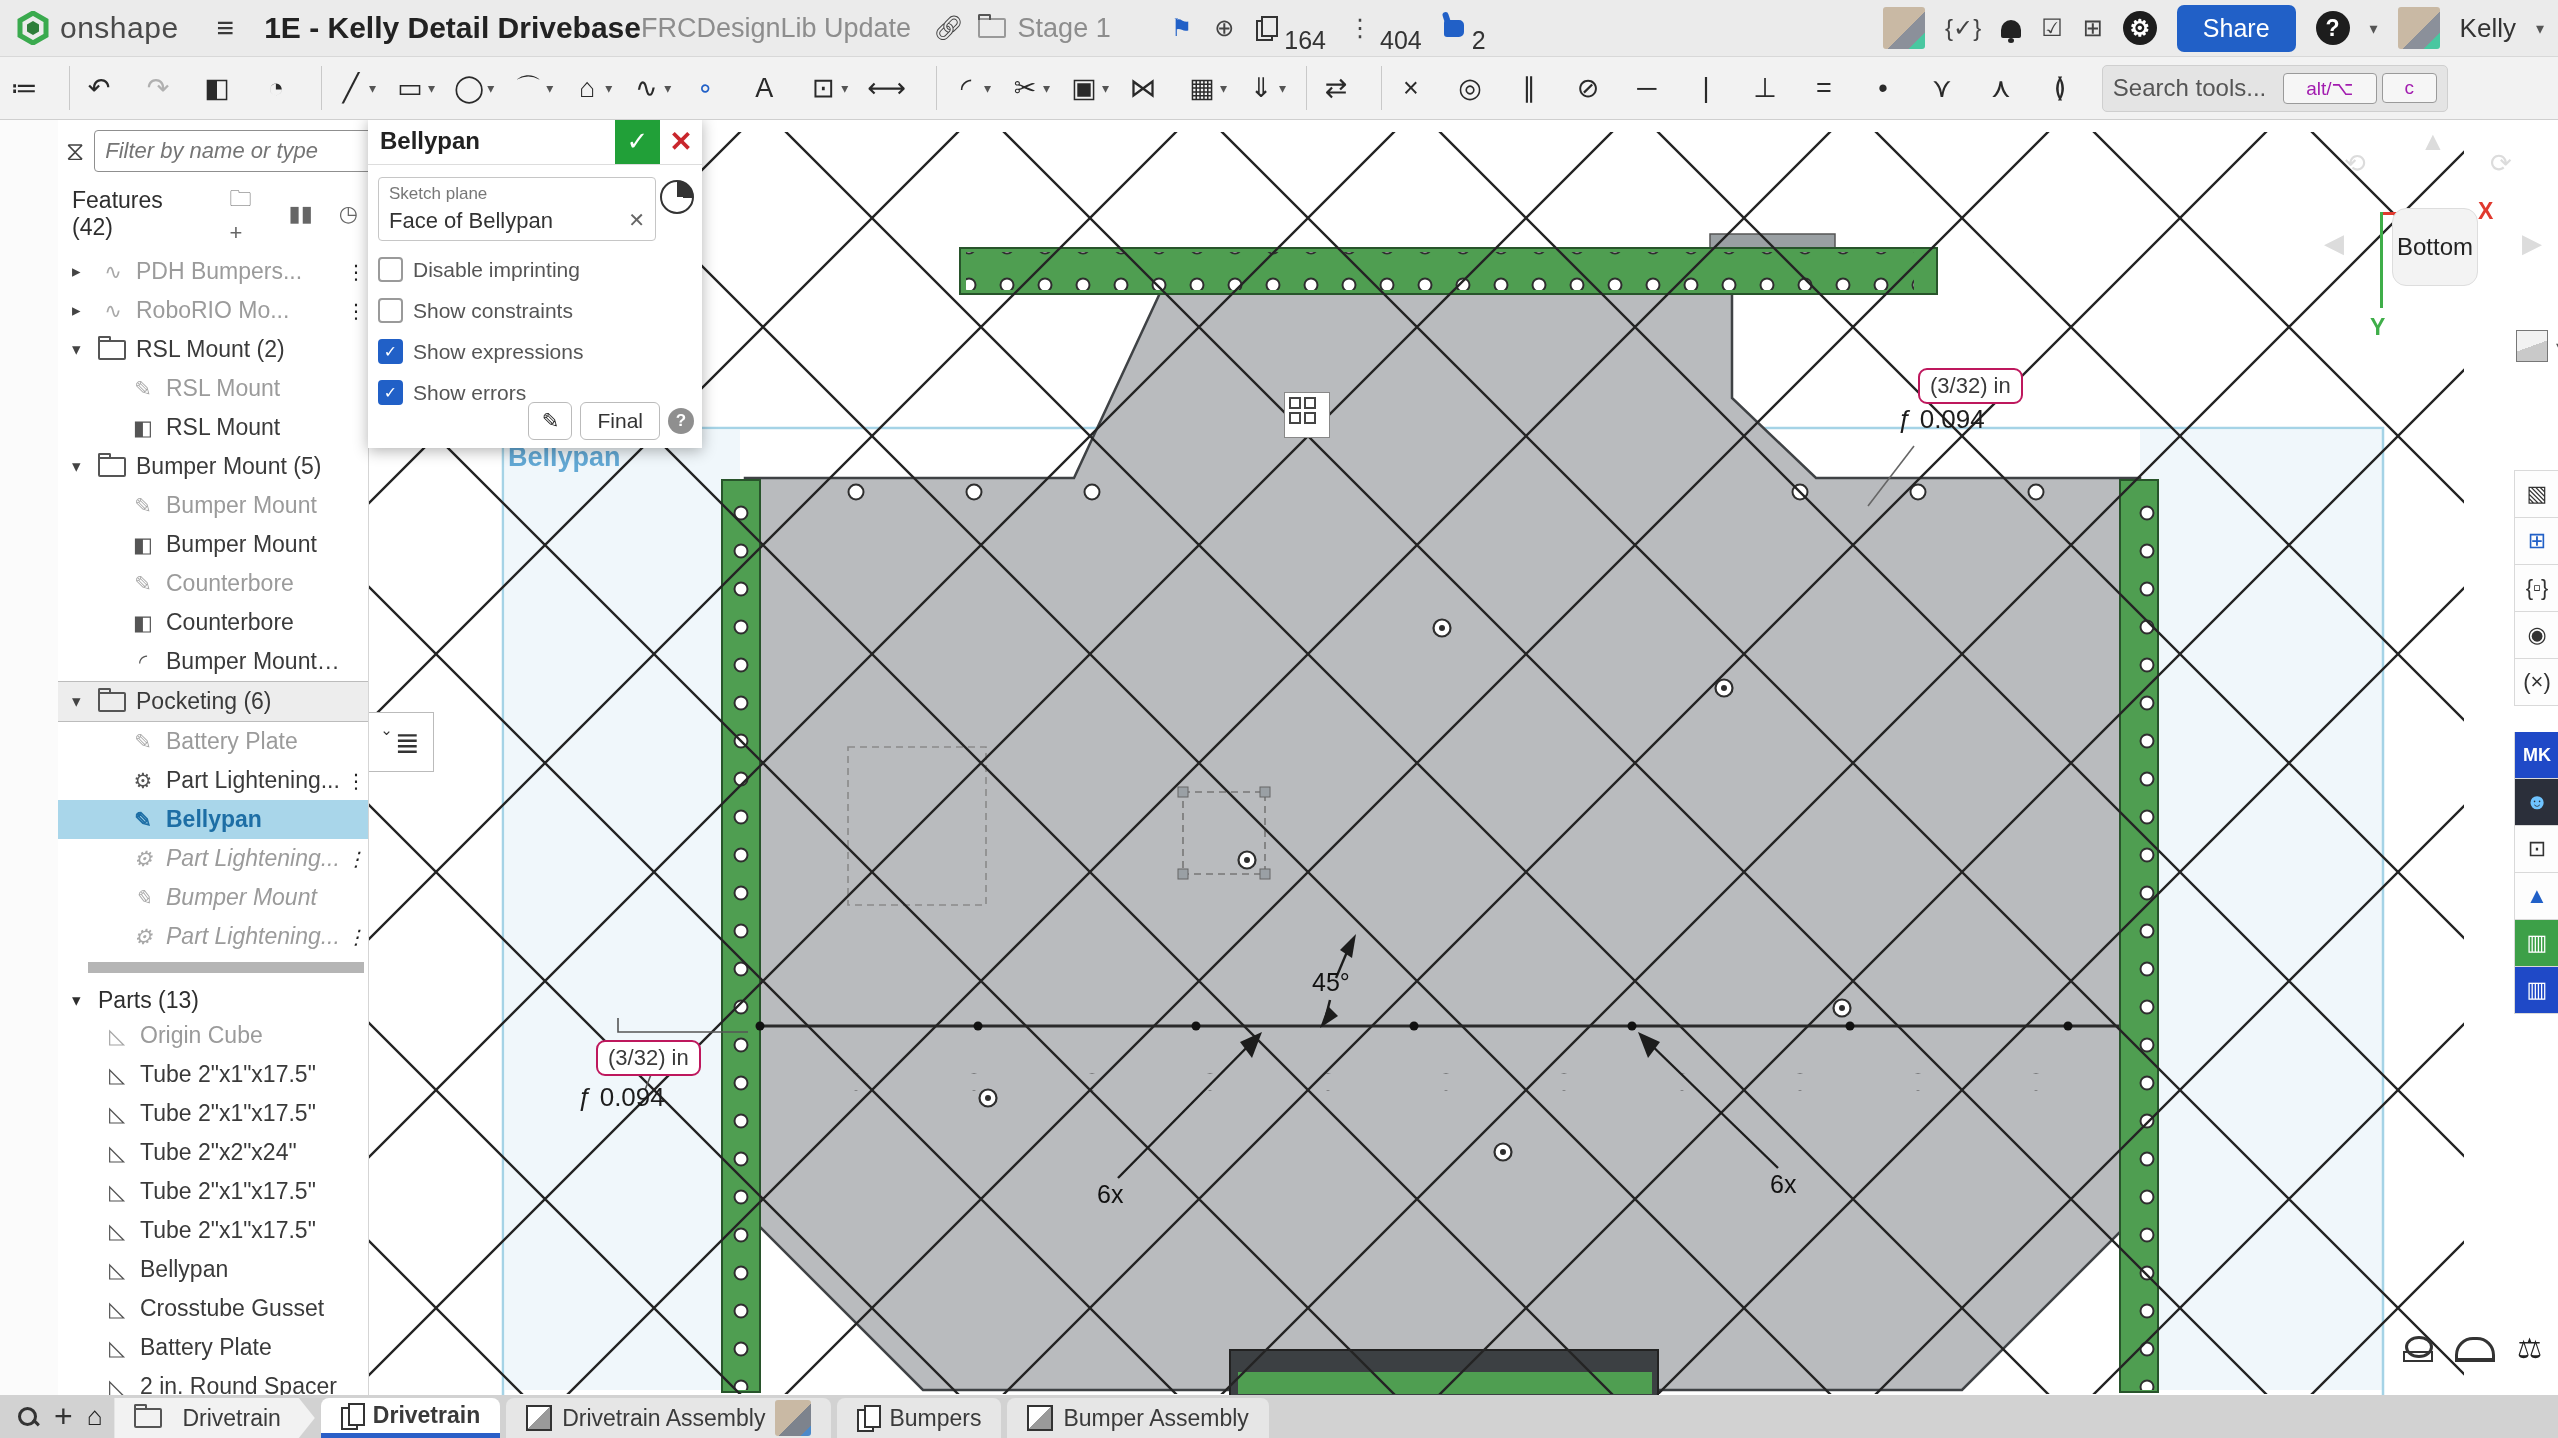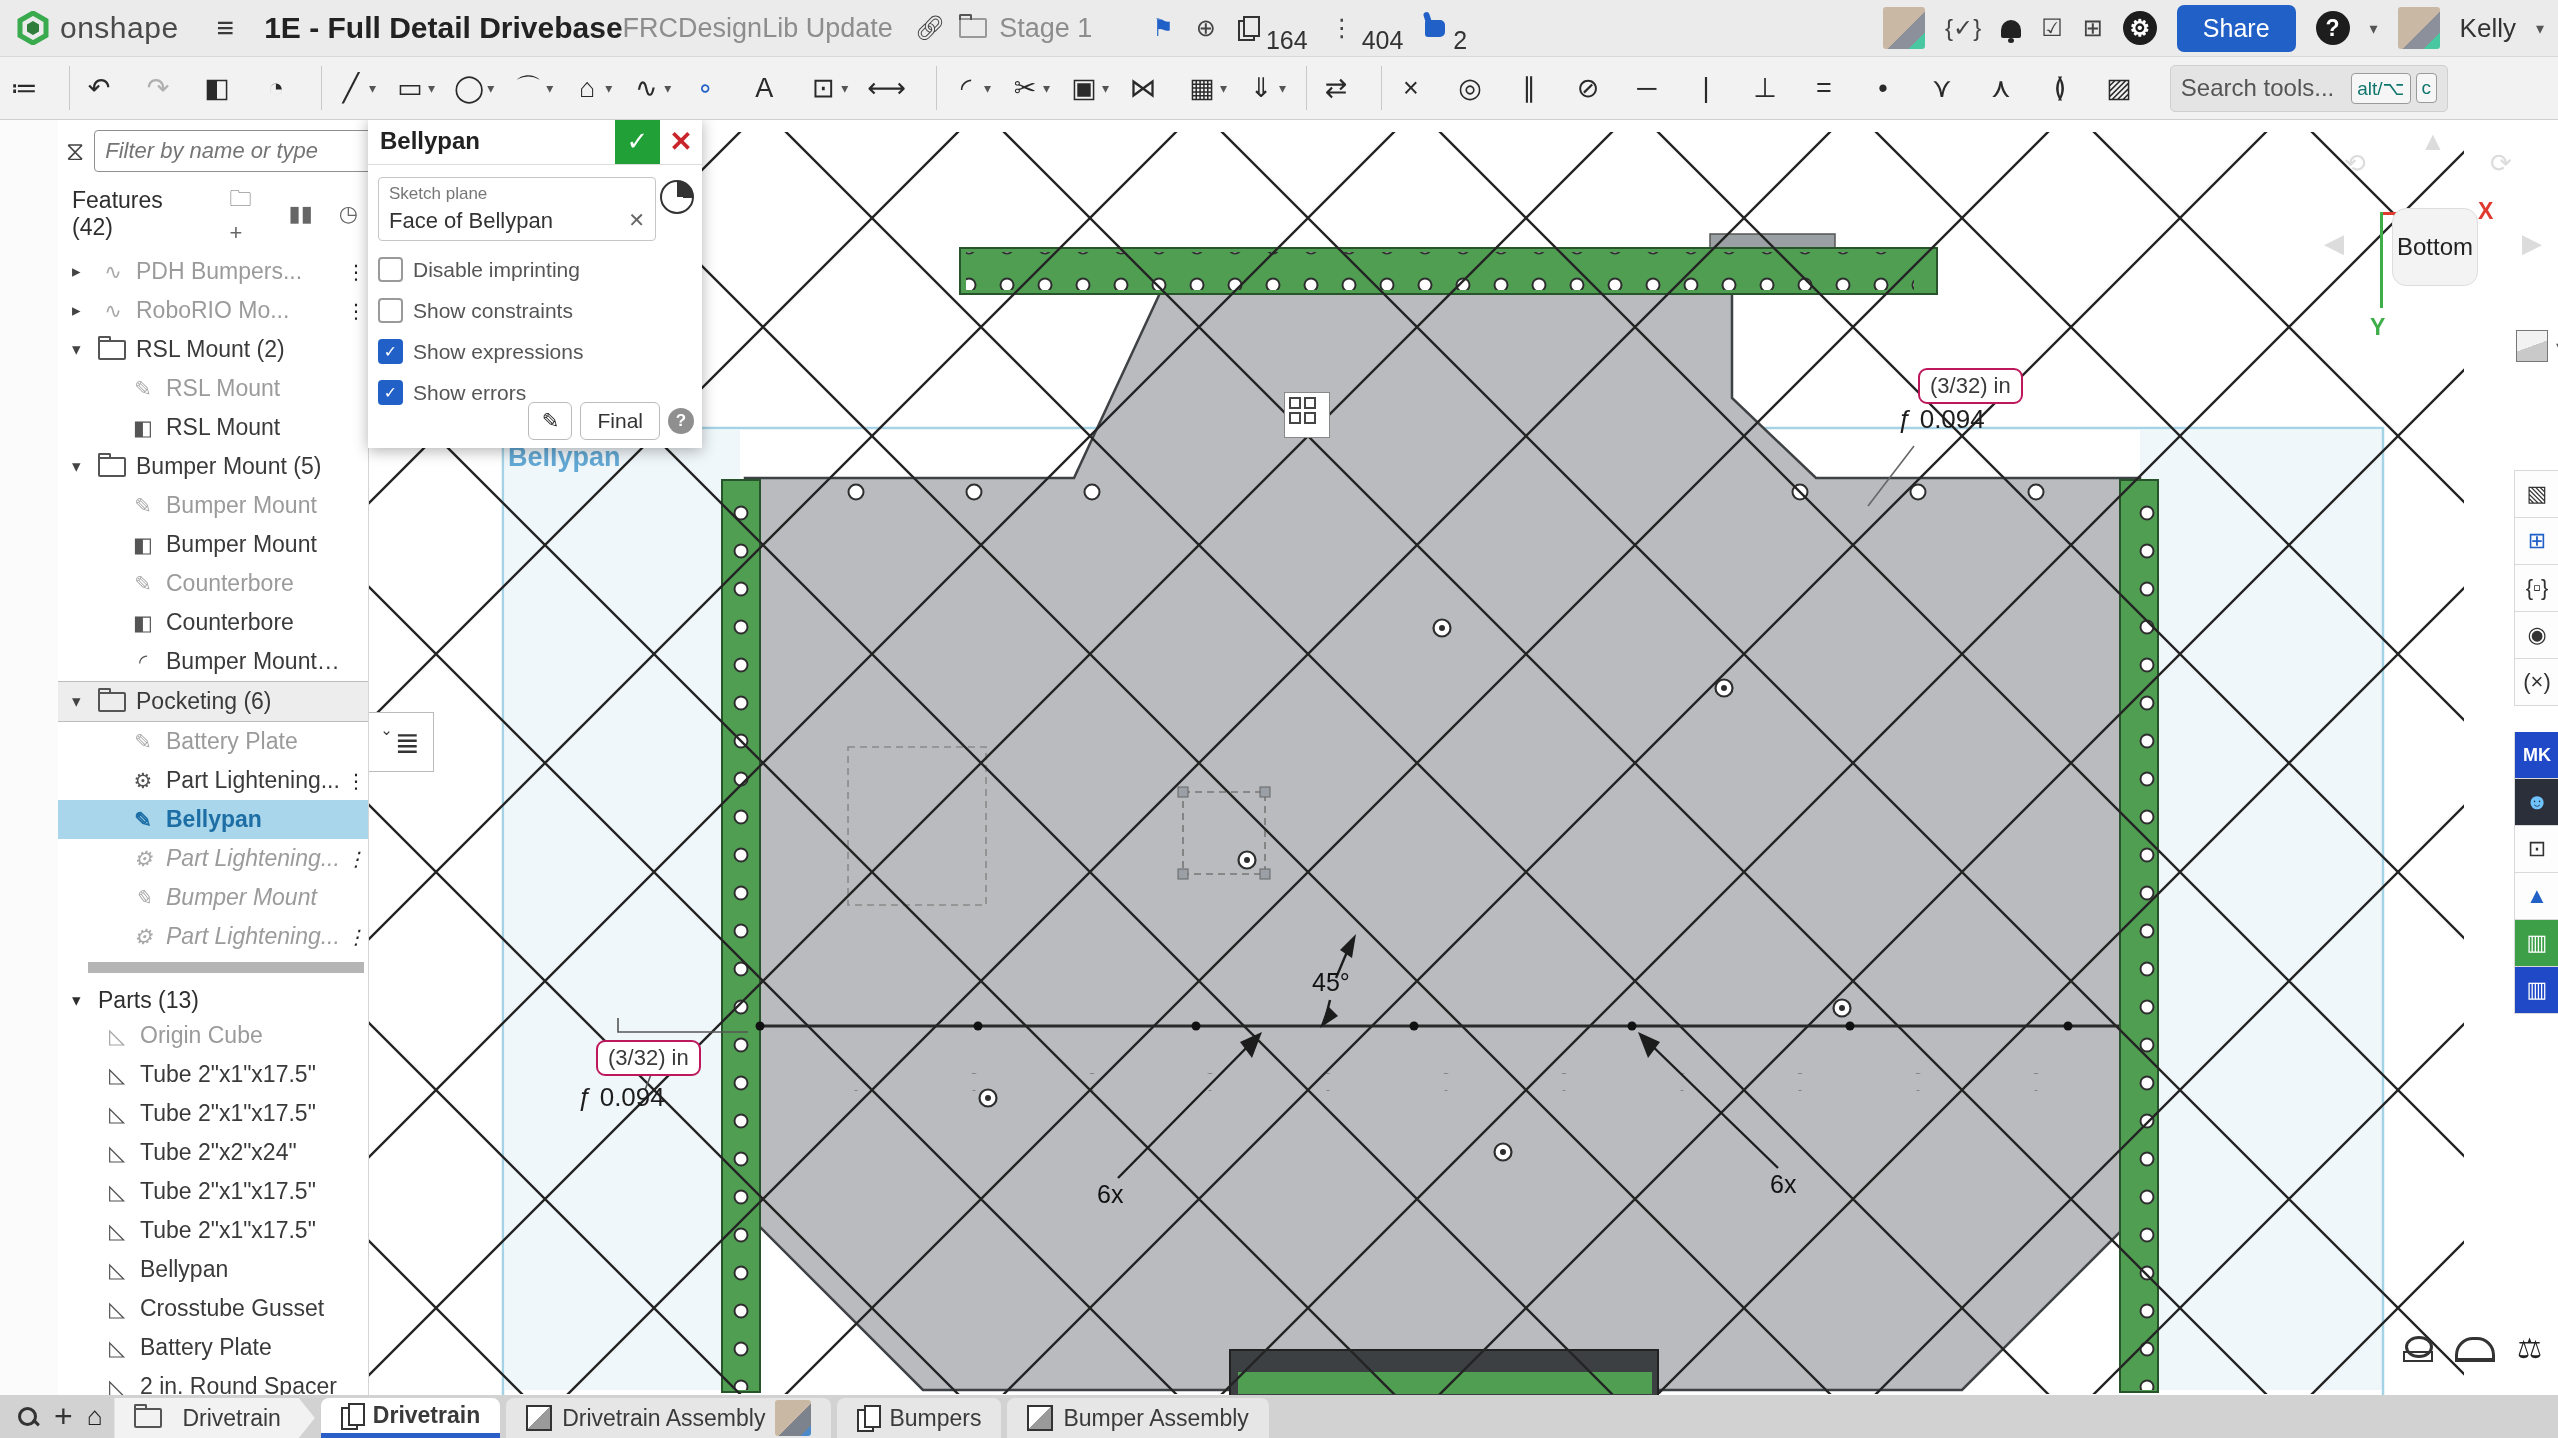--- a/index.html
+++ b/index.html
@@ -36,22 +36,22 @@
         border-top:1px solid #d8d8d8;border-bottom:1px solid #cfcfcf;display:flex;align-items:center;z-index:50;}
   .tool{display:flex;align-items:center;height:44px;padding:0 7px;margin-left:2px;border-radius:4px;}
   .tool .tg{font-size:27px;color:#2a2a2a;min-width:30px;text-align:center;}
   .tool .tcaret{font-size:14px;color:#555;margin-left:3px;min-width:10px;}
   .tool.sep{border-left:1px solid #c9c9c9;border-radius:0;padding-left:14px;margin-left:10px;}
   .tool.muted .tg{color:#b0b0b0;}
   .tool.blue .tg{color:#2160c7;}
   .tool-search{position:absolute;right:110px;display:flex;align-items:center;background:#e4e4e4;
                border:1px solid #cfcfcf;border-radius:5px;padding:7px 10px;}
   .tool-search .ph{font-size:24px;color:#555;margin-right:12px;}
-  .key{border:1px solid #9a9a9a;background:#f6f6f6;border-radius:4px;font-size:19px;color:#0f766e;
-       padding:3px 5px;margin-left:5px;}
+  .key{border:1px solid #9a9a9a;background:#f6f6f6;border-radius:4px;font-size:19px;color:#a21caf;
+       padding:3px 22px;margin-left:5px;}
   
   .strip{position:absolute;left:0;top:118px;width:58px;height:1277px;background:#fbfbfb;
          border-right:1px solid #ddd;z-index:45;display:flex;flex-direction:column;align-items:center;}
   .strip .sic{font-size:30px;color:#2c2c2c;margin-top:38px;}
   .strip .sic.bubble{transform:scaleX(1.35);}
   
   .lpanel{position:absolute;left:58px;top:118px;width:310px;height:1277px;background:#fff;
           border-right:1px solid #d5d5d5;z-index:45;overflow:hidden;}
   .filter-row{display:flex;align-items:center;margin:12px 8px 6px 8px;}
   .funnel{font-size:26px;color:#444;margin-right:10px;}
@@ -327,21 +327,21 @@
     <div class="scale-ic">⚖</div>
   </div>
 
   <div class="hdr">
     <svg class="logo-mark" viewBox="0 0 34 34">
       <path d="M17 2 L30 9.5 V24.5 L17 32 L4 24.5 V9.5 Z" fill="none" stroke="#3aaa4e" stroke-width="5"></path>
       <path d="M17 10 L23 13.5 V20.5 L17 24 L11 20.5 V13.5 Z" fill="#2e7d3a"></path>
     </svg>
     <span class="wordmark">onshape</span>
     <span class="hamburger">≡</span>
-    <span class="doc-title">1E - Full Detail Drivebase</span>
+    <span class="doc-title">1E - Kelly Detail Drivebase</span>
     <span class="doc-sub">FRCDesignLib Update</span>
     <span class="hdr-ic">🔗︎</span>
     <span style="display:flex;align-items:center;margin-left:14px;color:#8d8d8d;">
       <span class="folder-ic" style="border-color:#999"></span>
       <span class="doc-sub" style="margin-left:2px">Stage 1</span>
     </span>
     <span class="hdr-ic blue" style="margin-left:60px">⚑</span>
     <span class="hdr-ic">⊕</span>
     <span class="copy-ic">
         <i></i>

